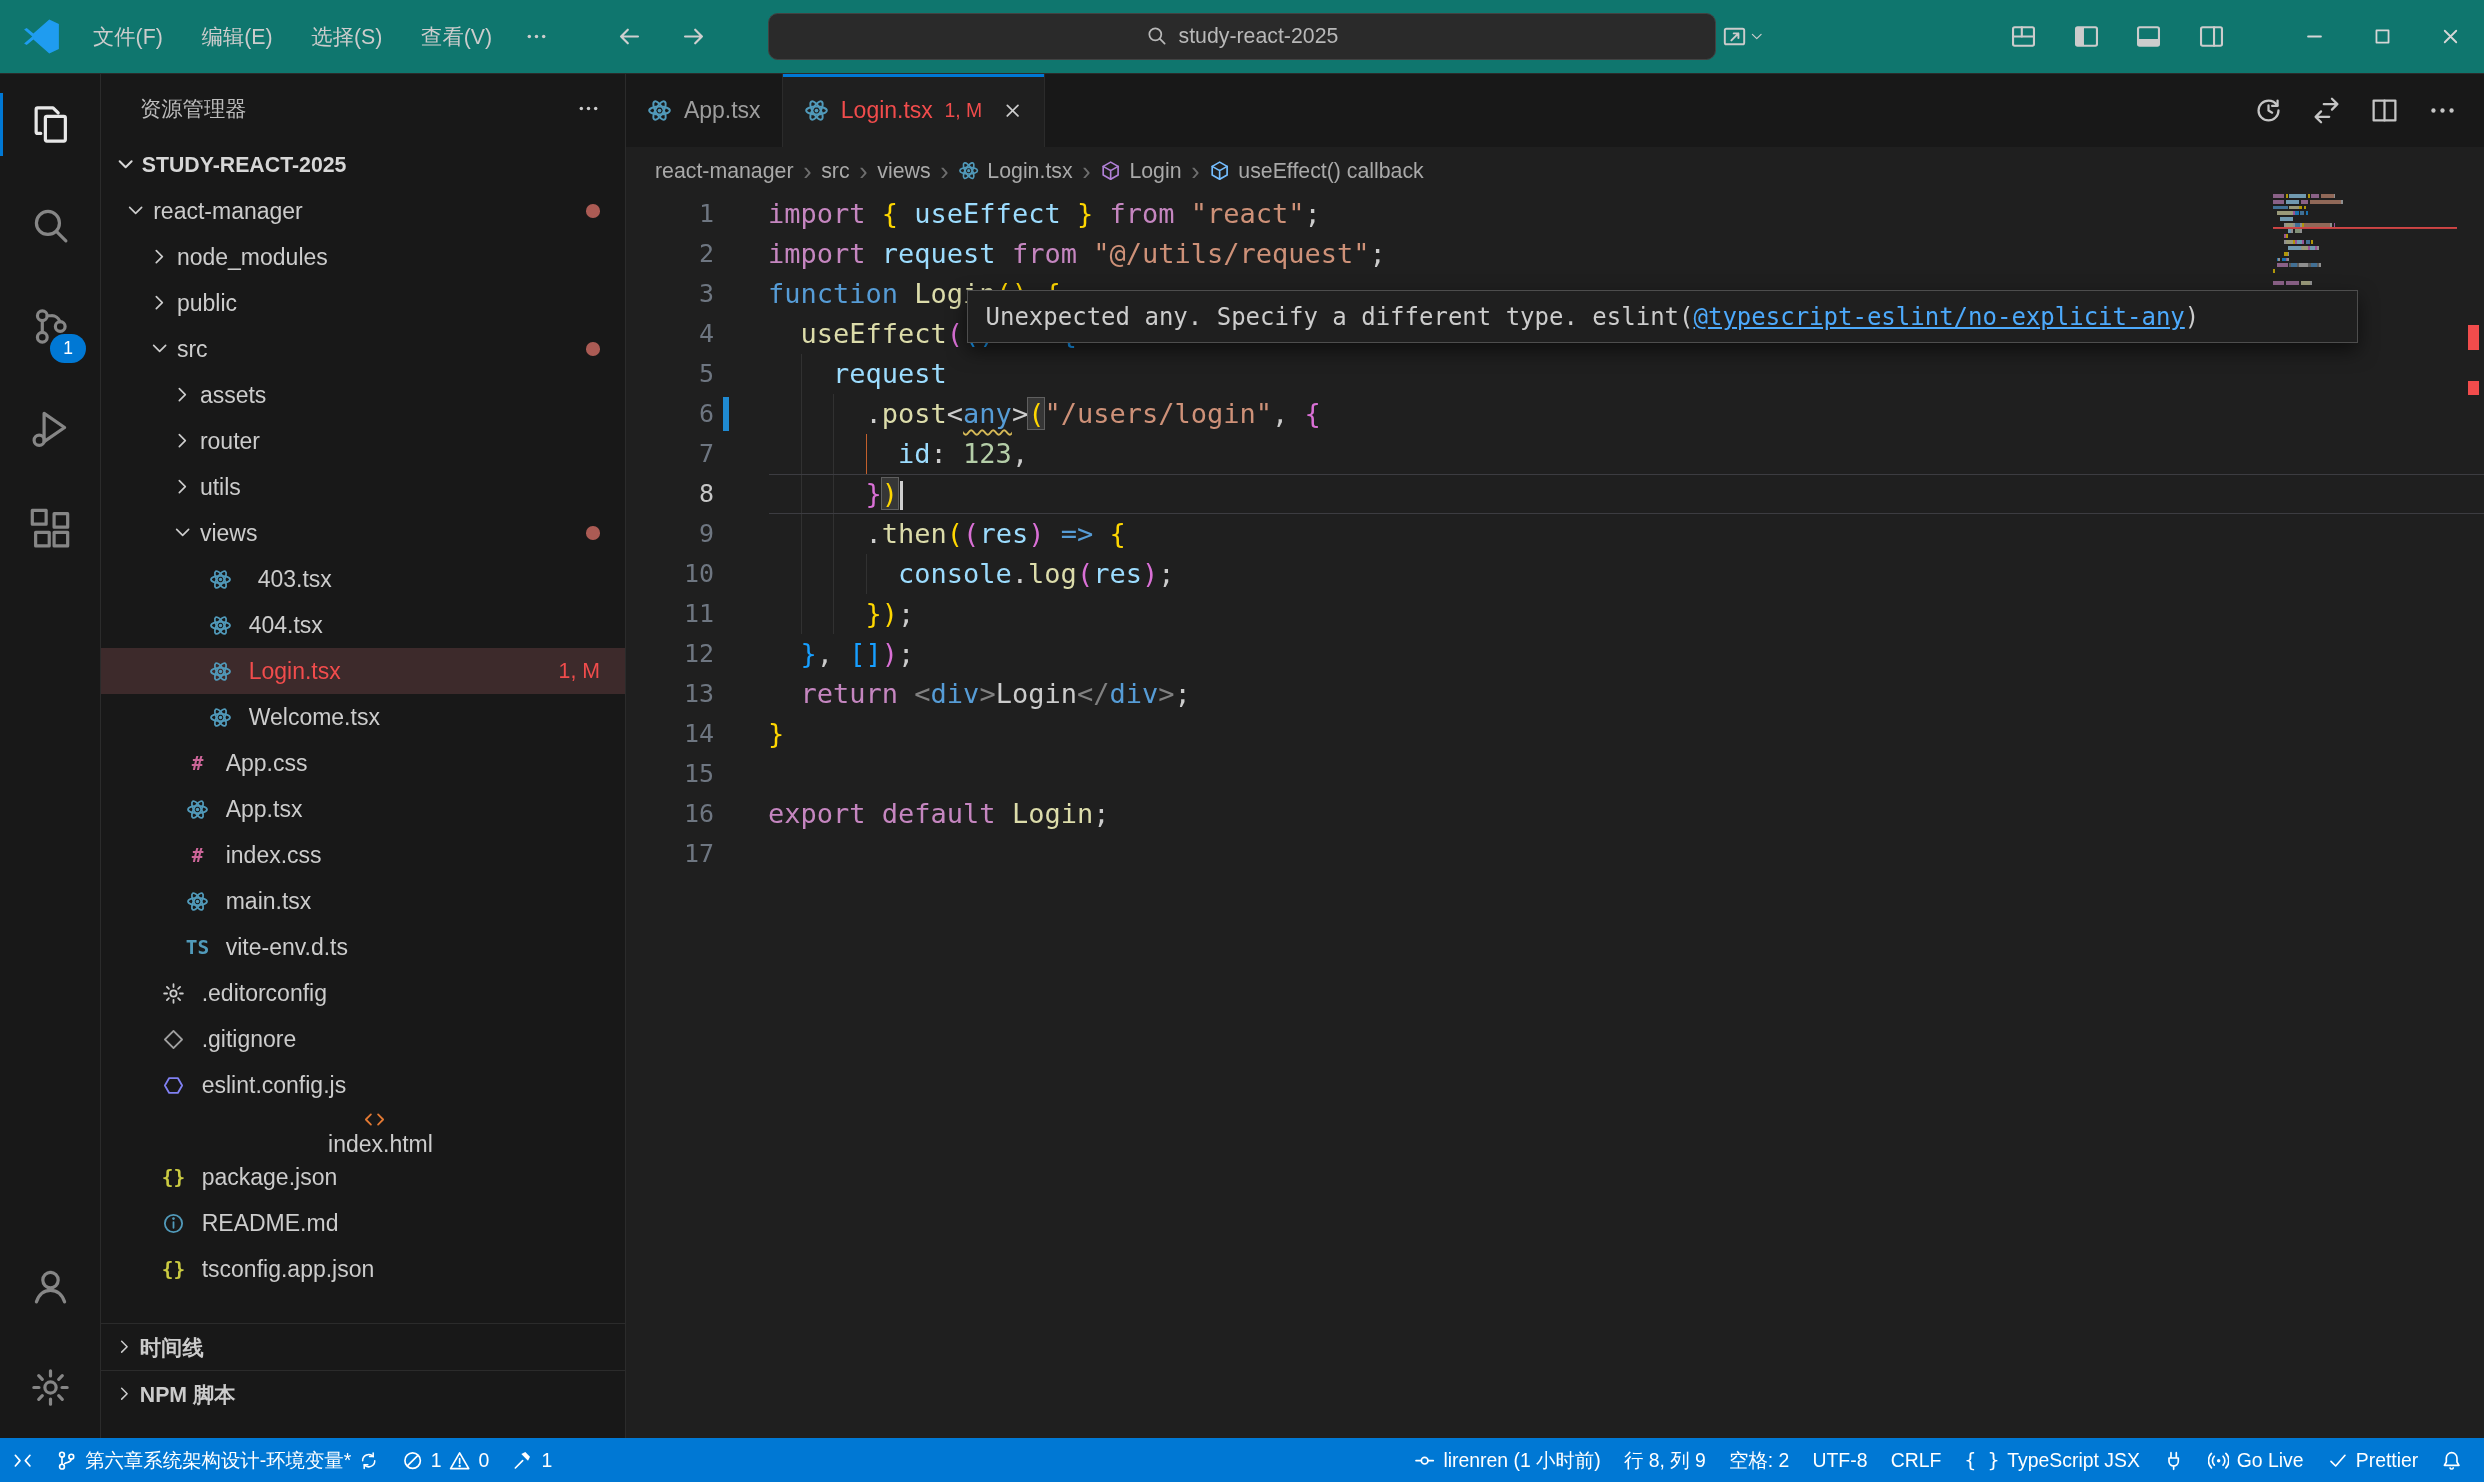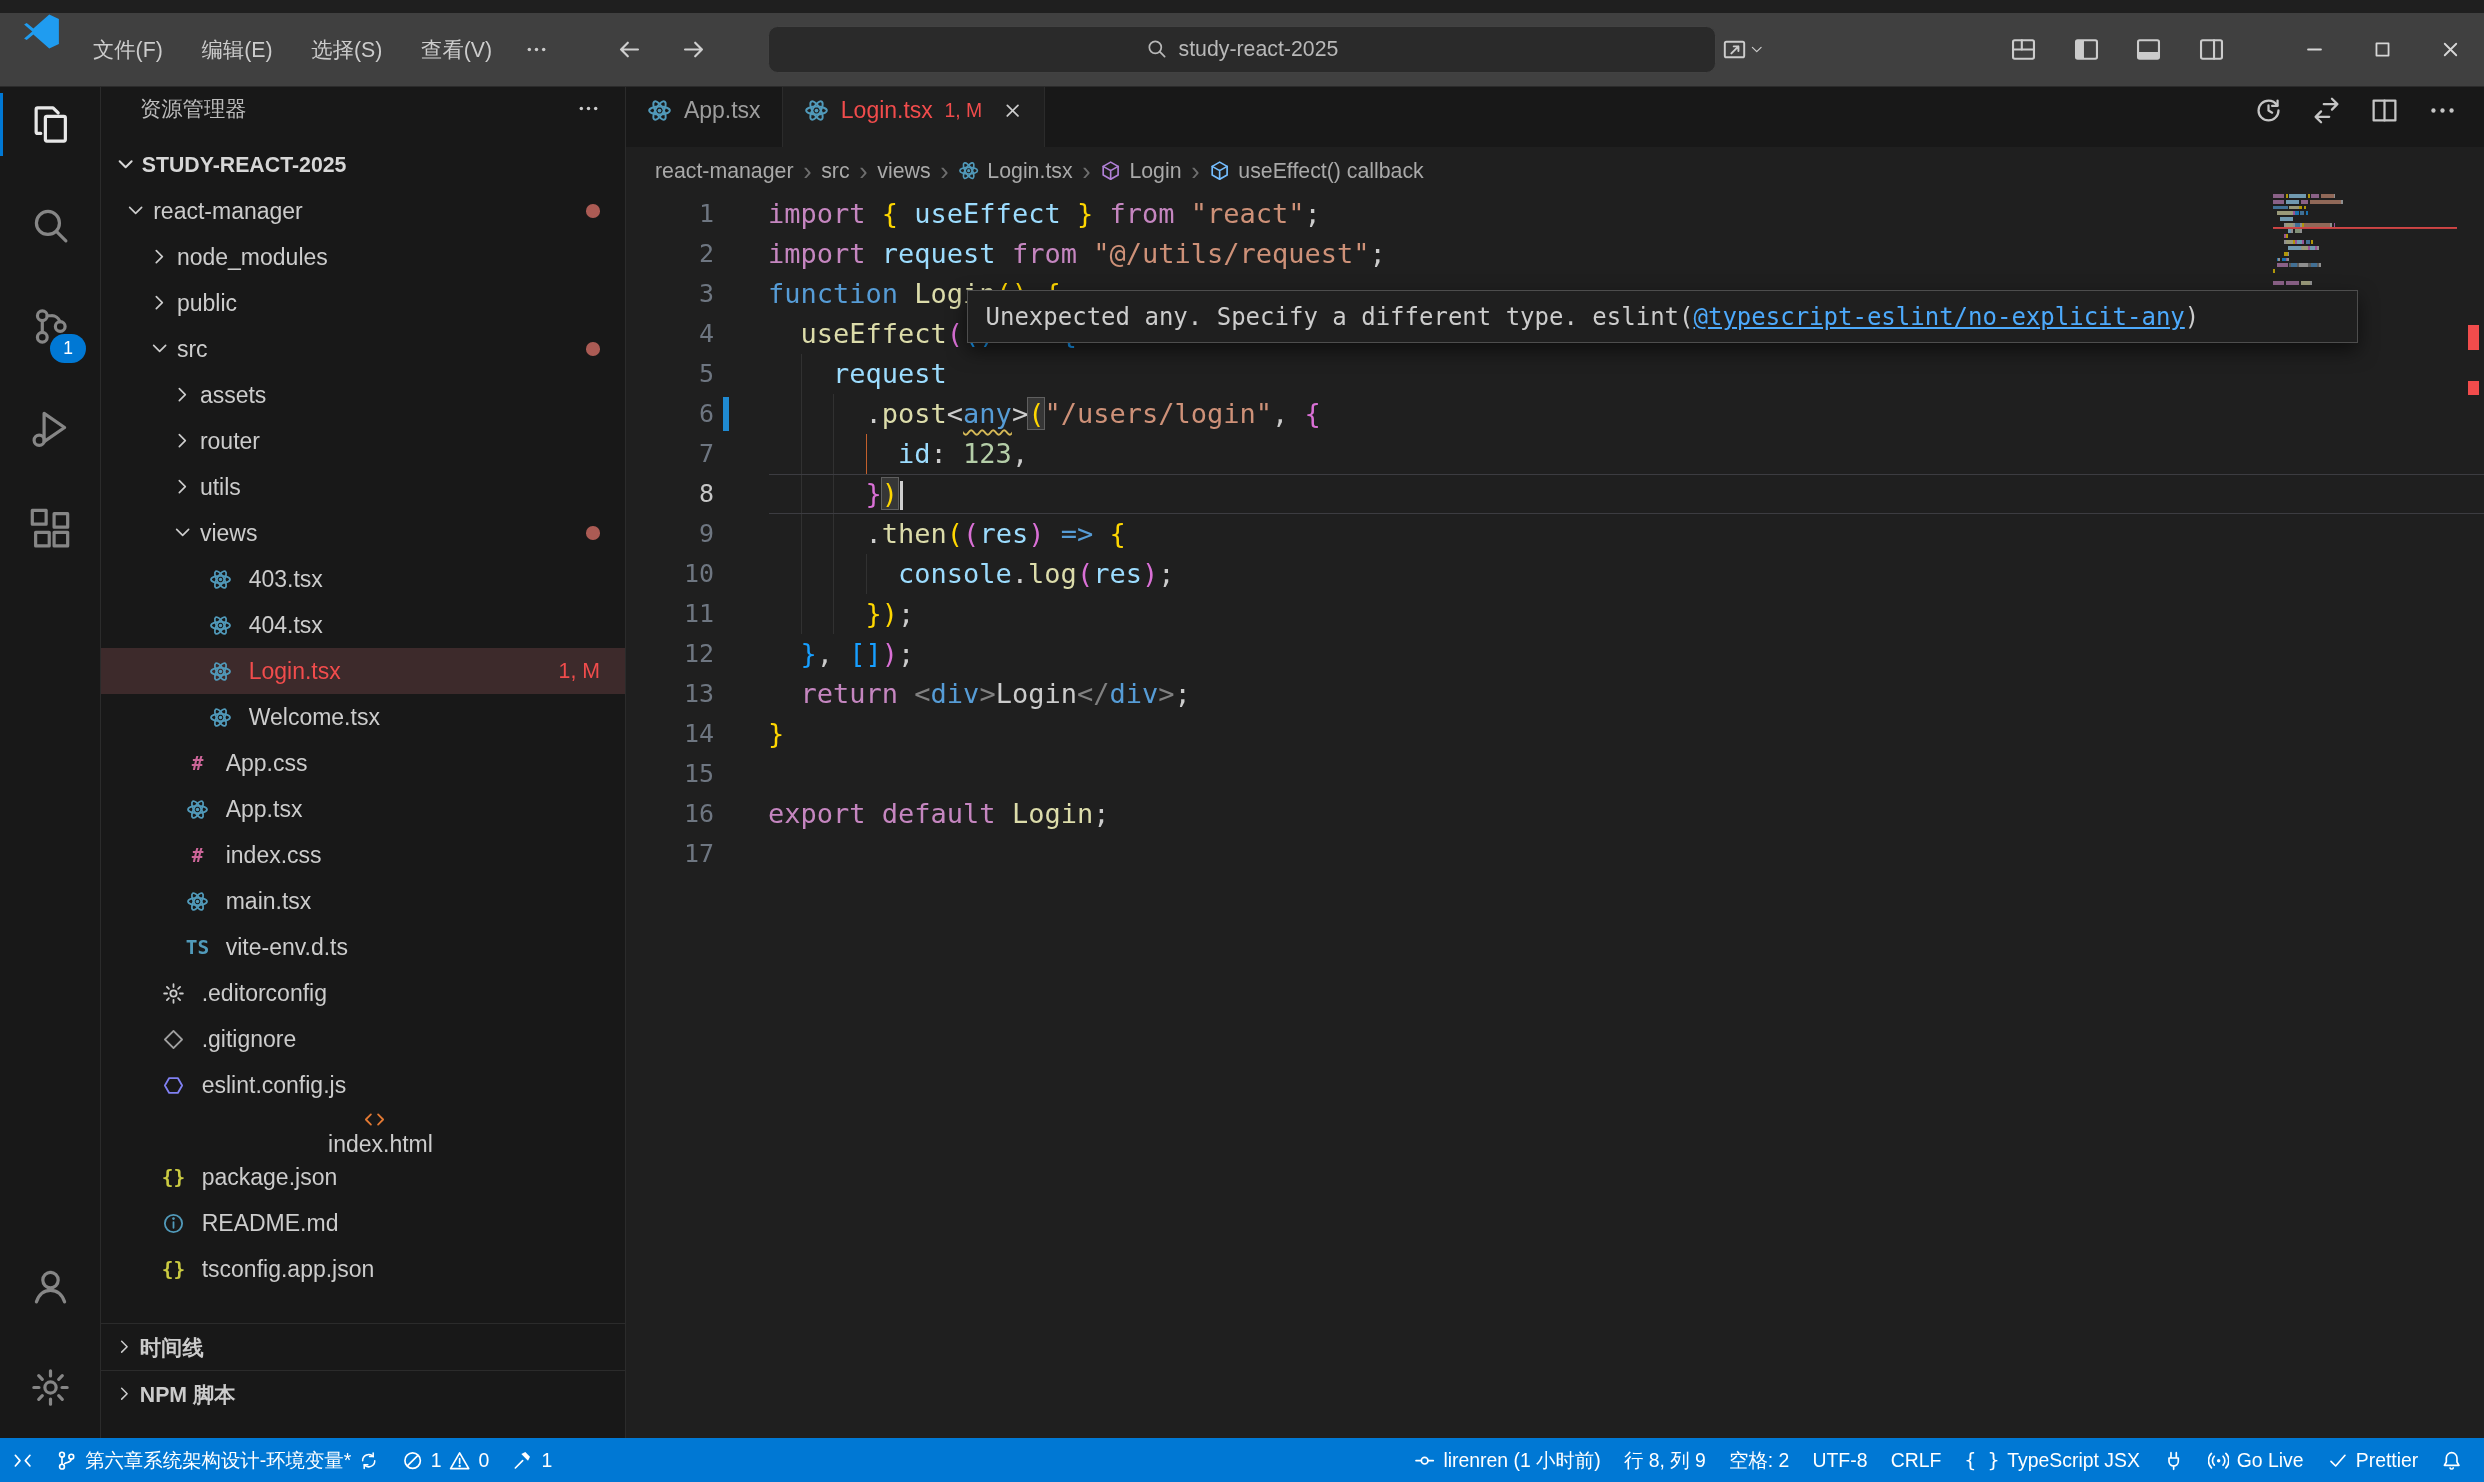--- a/index.html
+++ b/index.html
@@ -1,22 +1,22 @@
 <!DOCTYPE html>
 <html><head>
 <meta charset="utf-8">
 <style>
   html,body{margin:0;padding:0}
   body{width:2484px;height:1483px;position:relative;overflow:hidden;background:#1f1f1f;
        font-family:"Liberation Sans","DejaVu Sans",sans-serif;color:#ccc;-webkit-font-smoothing:antialiased}
   .ic{display:inline-flex;align-items:center;justify-content:center;flex:none}
 
   
-  .titlebar{position:absolute;top:13px;left:0;right:0;height:73px;background:#404040;border-bottom:1px solid #2b2b2b;
-            display:flex;z-index:50}
+  .titlebar{position:absolute;top:0;left:0;right:0;height:73px;background:#0f766e;border-bottom:1px solid #2b2b2b;
+            display:flex;align-items:center;z-index:50}
   .logo{margin:0 13.6px 0 23px;display:flex}
   .menu-bar{display:flex;height:100%;align-items:center}
   .menu-item{padding:0 19.4px;font-size:21.3px;color:#cccccc;height:100%;display:flex;align-items:center}
   .title-more{padding:0 13.6px;color:#cccccc}
   .nav-arrows{display:flex;align-items:center;gap:37px;margin-left:54px;color:#cfcfcf}
   .command-center{position:absolute;left:50%;top:12.6px;transform:translateX(-50%);width:946px;height:45px;
       background:#2a2a2a;border:1px solid #424242;border-radius:9.7px;display:flex;align-items:center;
       justify-content:center;gap:11.6px;color:#b8b8b8;font-size:21.3px}
   .titlebar-right{position:absolute;right:0;top:0;height:100%;display:flex;align-items:center;gap:17.5px}
   .tb-btn{width:45px;height:54px;display:flex;align-items:center;justify-content:center;color:#cccccc}
@@ -369,21 +369,21 @@
       </div>
       <div class="row" style="padding-left: 68px;">
         <span class="ic chev">
           <svg viewBox="0 0 16 16" width="21.3" height="21.3" fill="none" stroke="currentColor" stroke-width="1.25" stroke-linecap="round" stroke-linejoin="round">
             <path d="M3.5 5.5L8 10l4.5-4.5"></path>
           </svg>
         </span>
         <span class="label">views</span>
         <span class="dot"></span>
       </div>
-      <div class="row" style="padding-left: 103px;">
+      <div class="row" style="padding-left: 103px; gap: 9px;">
         <span class="ic ficon" style="color: rgb(81, 154, 186);">
           <svg viewBox="0 0 16 16" width="23" height="23" fill="none" stroke="currentColor" stroke-width="1.25" stroke-linecap="round" stroke-linejoin="round">
             <circle cx="8" cy="8" r="1.2" fill="currentColor" stroke="none"></circle>
             <ellipse cx="8" cy="8" rx="6.6" ry="2.5"></ellipse>
             <ellipse cx="8" cy="8" rx="6.6" ry="2.5" transform="rotate(60 8 8)"></ellipse>
             <ellipse cx="8" cy="8" rx="6.6" ry="2.5" transform="rotate(-60 8 8)"></ellipse>
           </svg>
         </span>
         <span class="label">403.tsx</span>
       </div>

